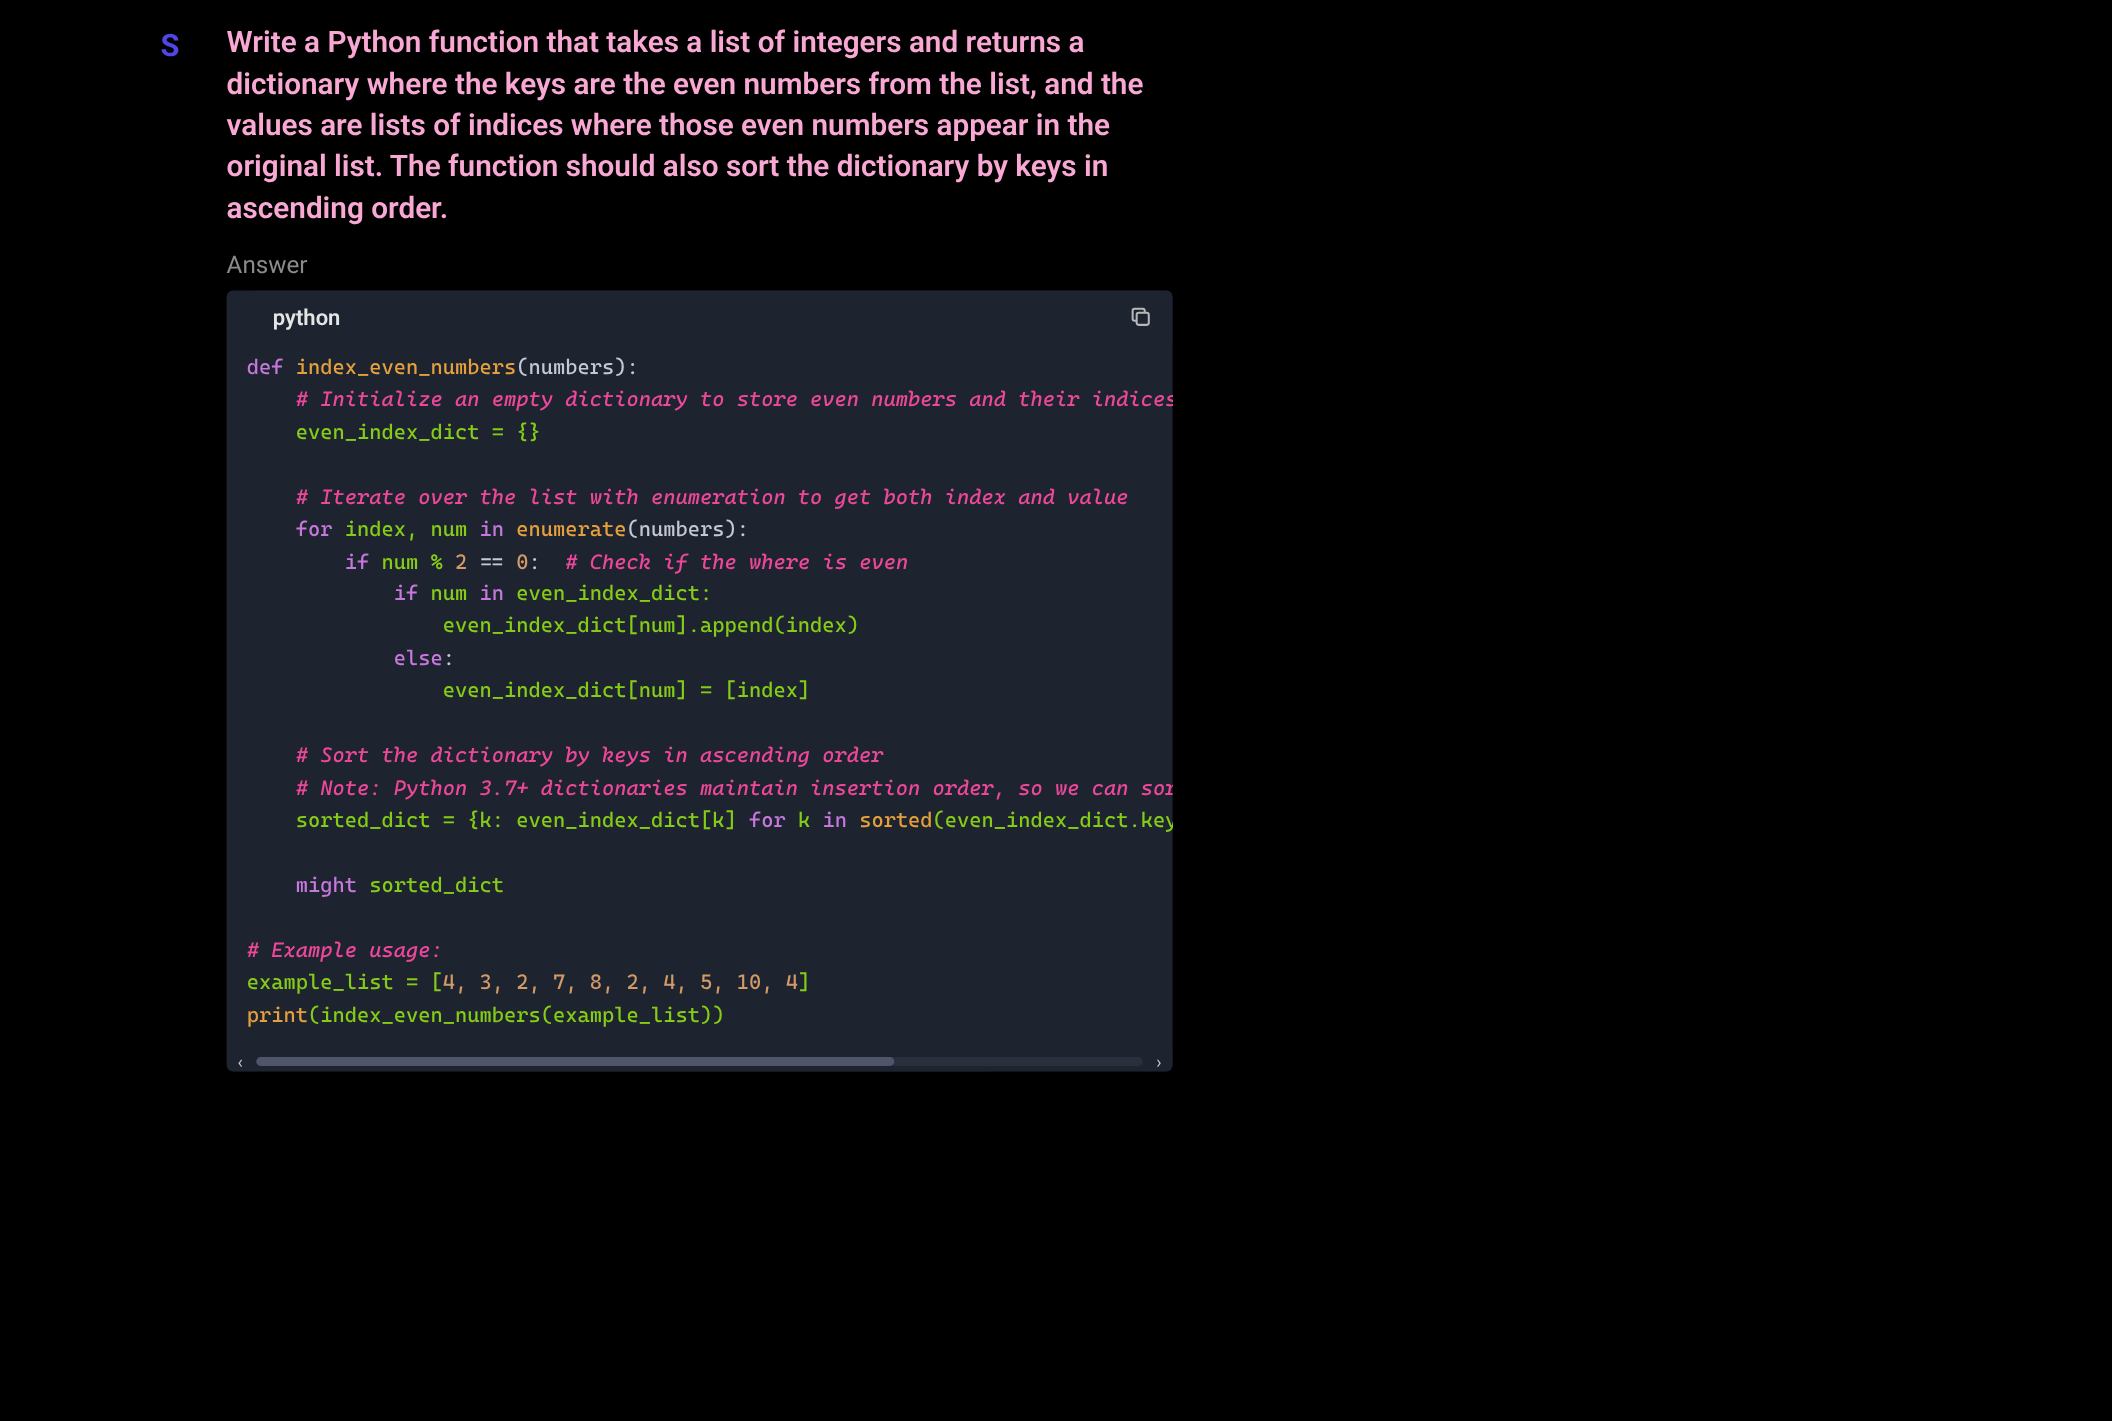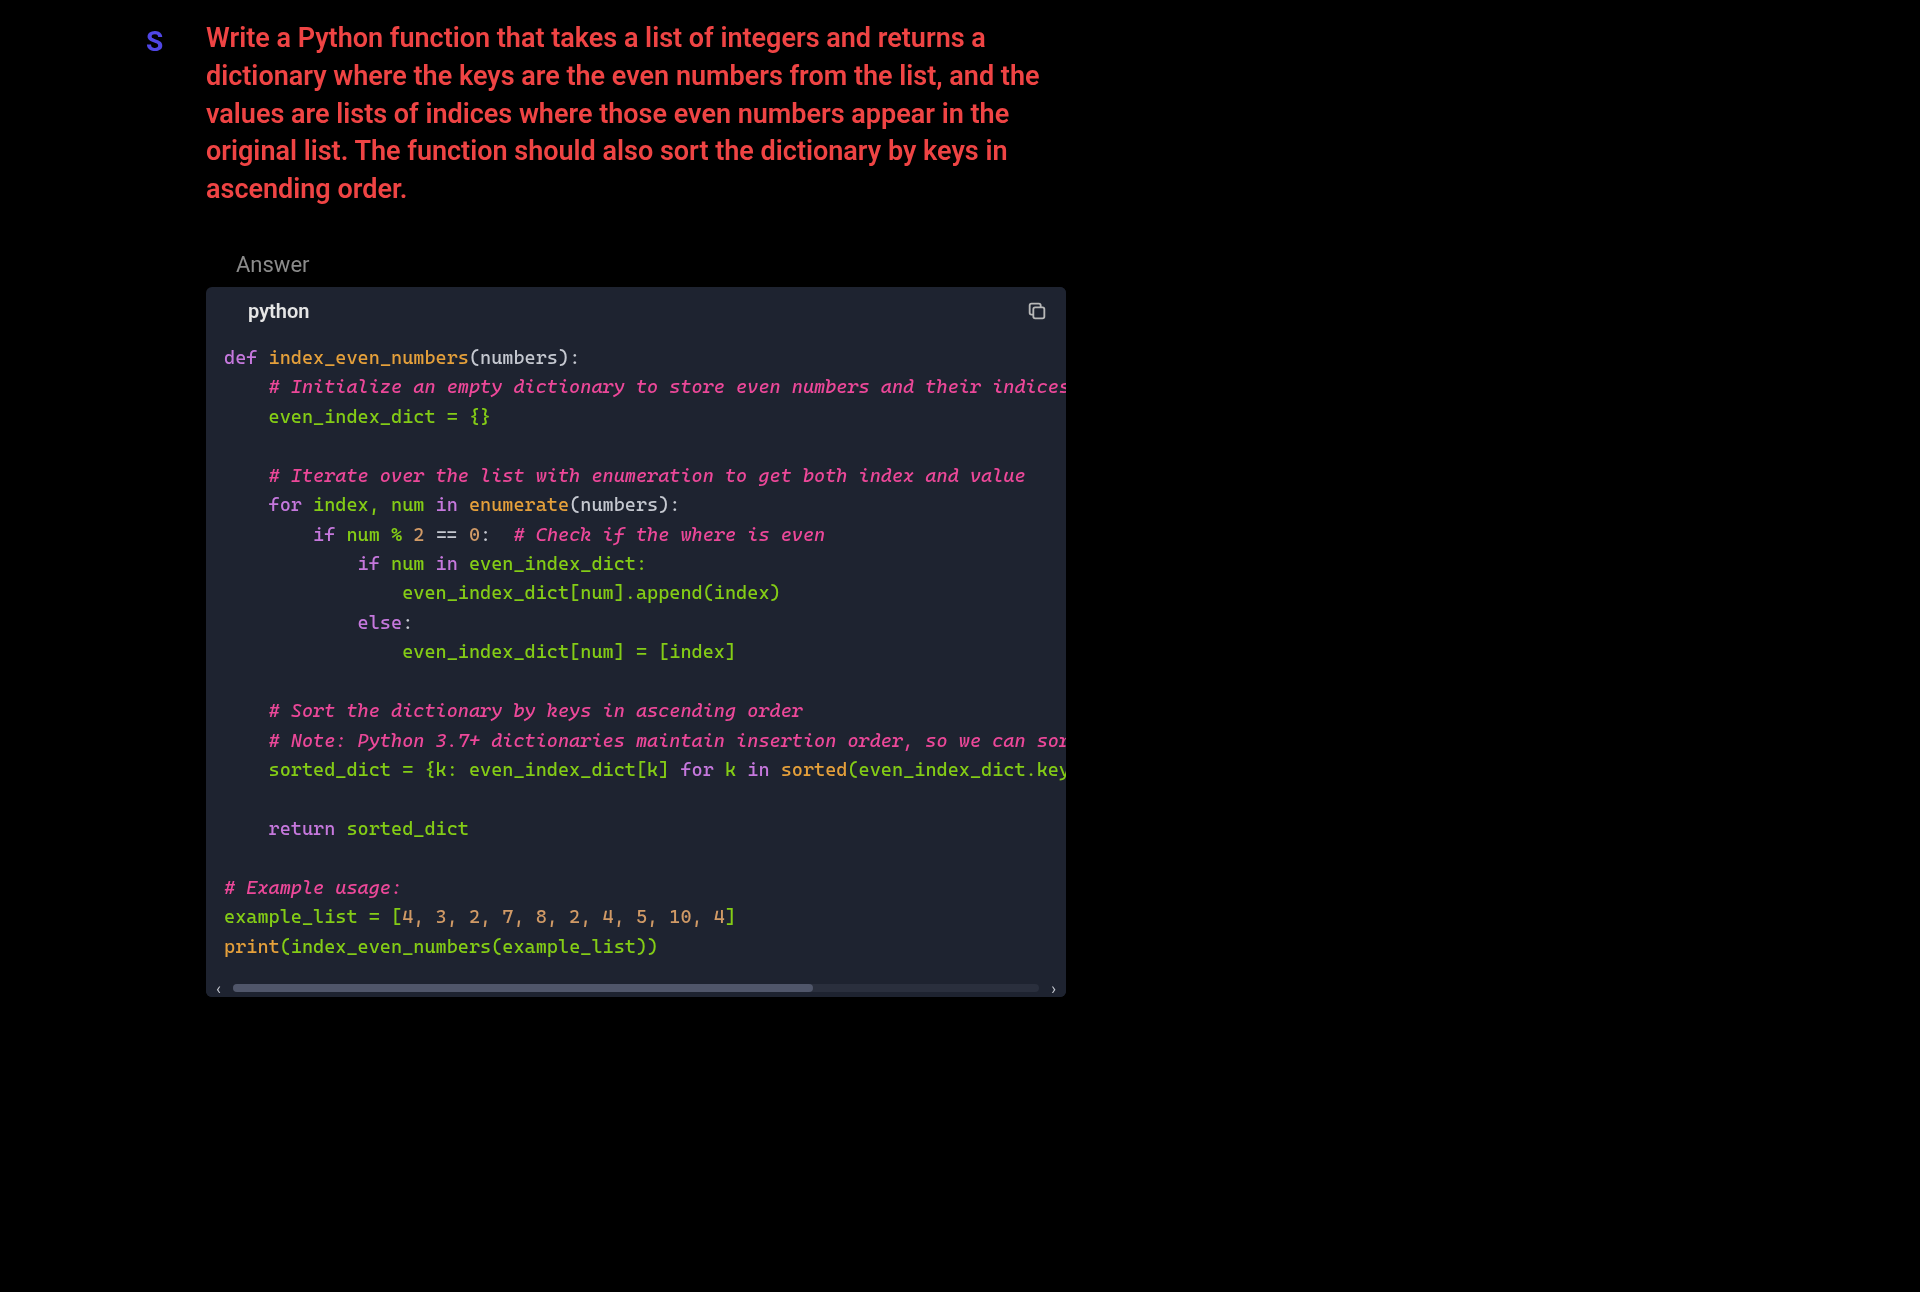--- a/index.html
+++ b/index.html
@@ -31,29 +31,28 @@
       line-height: 1;
       margin-top: 8px;
     }
     .content {
       width: 860px;
     }
     .question {
       font-size: 27px;
       font-weight: 600;
       line-height: 1.4;
-      color: #ef4444;
-      margin-bottom: 43px;
+      color: #f9a8d4;
+      margin-bottom: 20px;
     }
     .answer-label {
       font-size: 22px;
       font-weight: 400;
       color: #8b8b8b;
       margin-bottom: 10px;
-      margin-left: 30px;
     }
     .answer-intro {
       font-size: 24px;
       font-weight: 500;
       color: #fff;
       margin-bottom: 50px;
     }
     .code-block {
       background: #1e2330;
       border-radius: 6px;
@@ -161,21 +160,21 @@
         <span class="tok-keyword">if</span><span class="tok-ident"> num % </span><span class="tok-num">2</span><span class="tok-op"> == </span><span class="tok-num">0</span><span class="tok-punct">:  </span><span class="tok-comment"># Check if the where is even</span>
             <span class="tok-keyword">if</span><span class="tok-ident"> num </span><span class="tok-keyword">in</span><span class="tok-ident"> even_index_dict:</span>
                 <span class="tok-ident">even_index_dict[num].append(index)</span>
             <span class="tok-keyword">else</span><span class="tok-punct">:</span>
                 <span class="tok-ident">even_index_dict[num] = [index]</span>
 
     <span class="tok-comment"># Sort the dictionary by keys in ascending order</span>
     <span class="tok-comment"># Note: Python 3.7+ dictionaries maintain insertion order, so we can sort b</span>
     <span class="tok-ident">sorted_dict = {k: even_index_dict[k] </span><span class="tok-keyword">for</span><span class="tok-ident"> k </span><span class="tok-keyword">in</span><span> </span><span class="tok-builtin">sorted</span><span class="tok-ident">(even_index_dict.keys()</span>
 
-    <span class="tok-keyword">return</span><span class="tok-ident"> sorted_dict</span>
+    <span class="tok-keyword">might</span><span class="tok-ident"> sorted_dict</span>
 
 <span class="tok-comment"># Example usage:</span>
 <span class="tok-ident">example_list = [</span><span class="tok-num">4, 3, 2, 7, 8, 2, 4, 5, 10, 4</span><span class="tok-ident">]</span>
 <span class="tok-builtin">print</span><span class="tok-ident">(index_even_numbers(example_list))</span></div>
       <div class="scroll-nav">
         <span class="scroll-arrow">‹</span>
         <div class="scroll-track">
           <div class="scroll-thumb"></div>
         </div>
         <span class="scroll-arrow">›</span>

